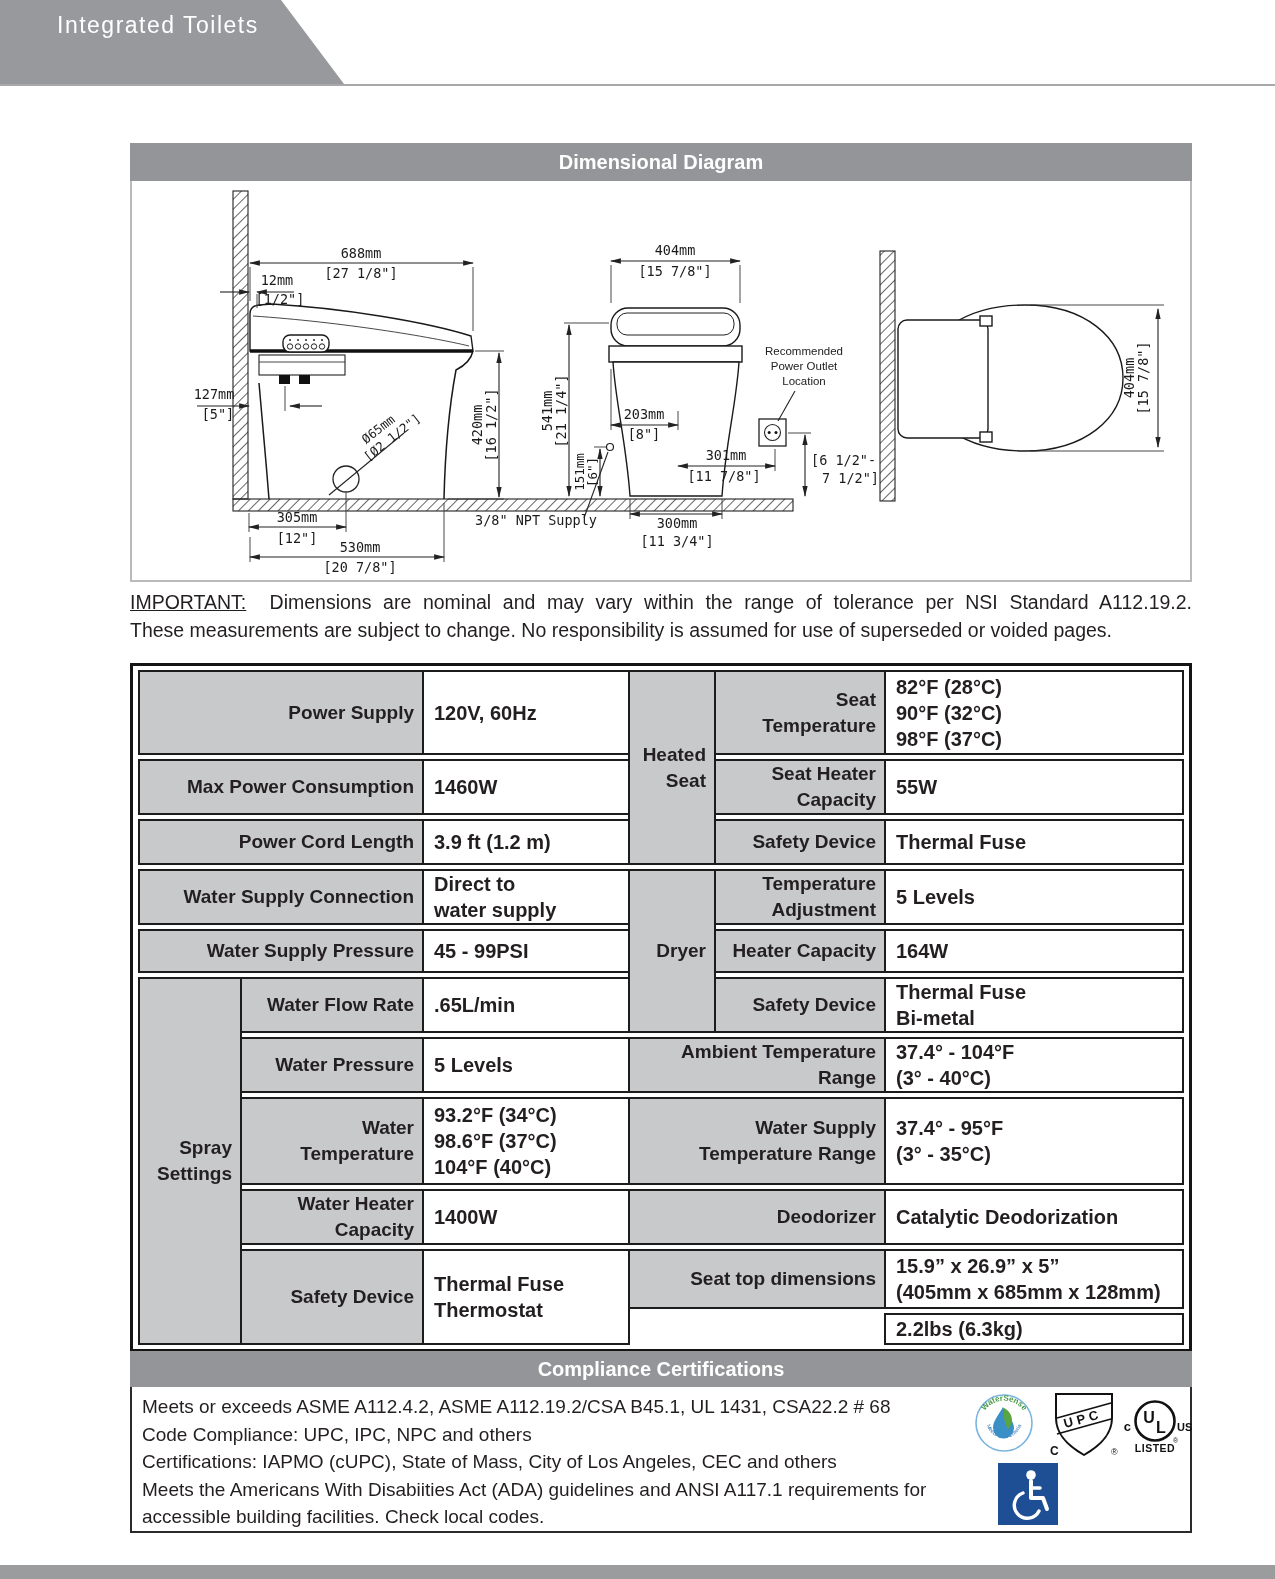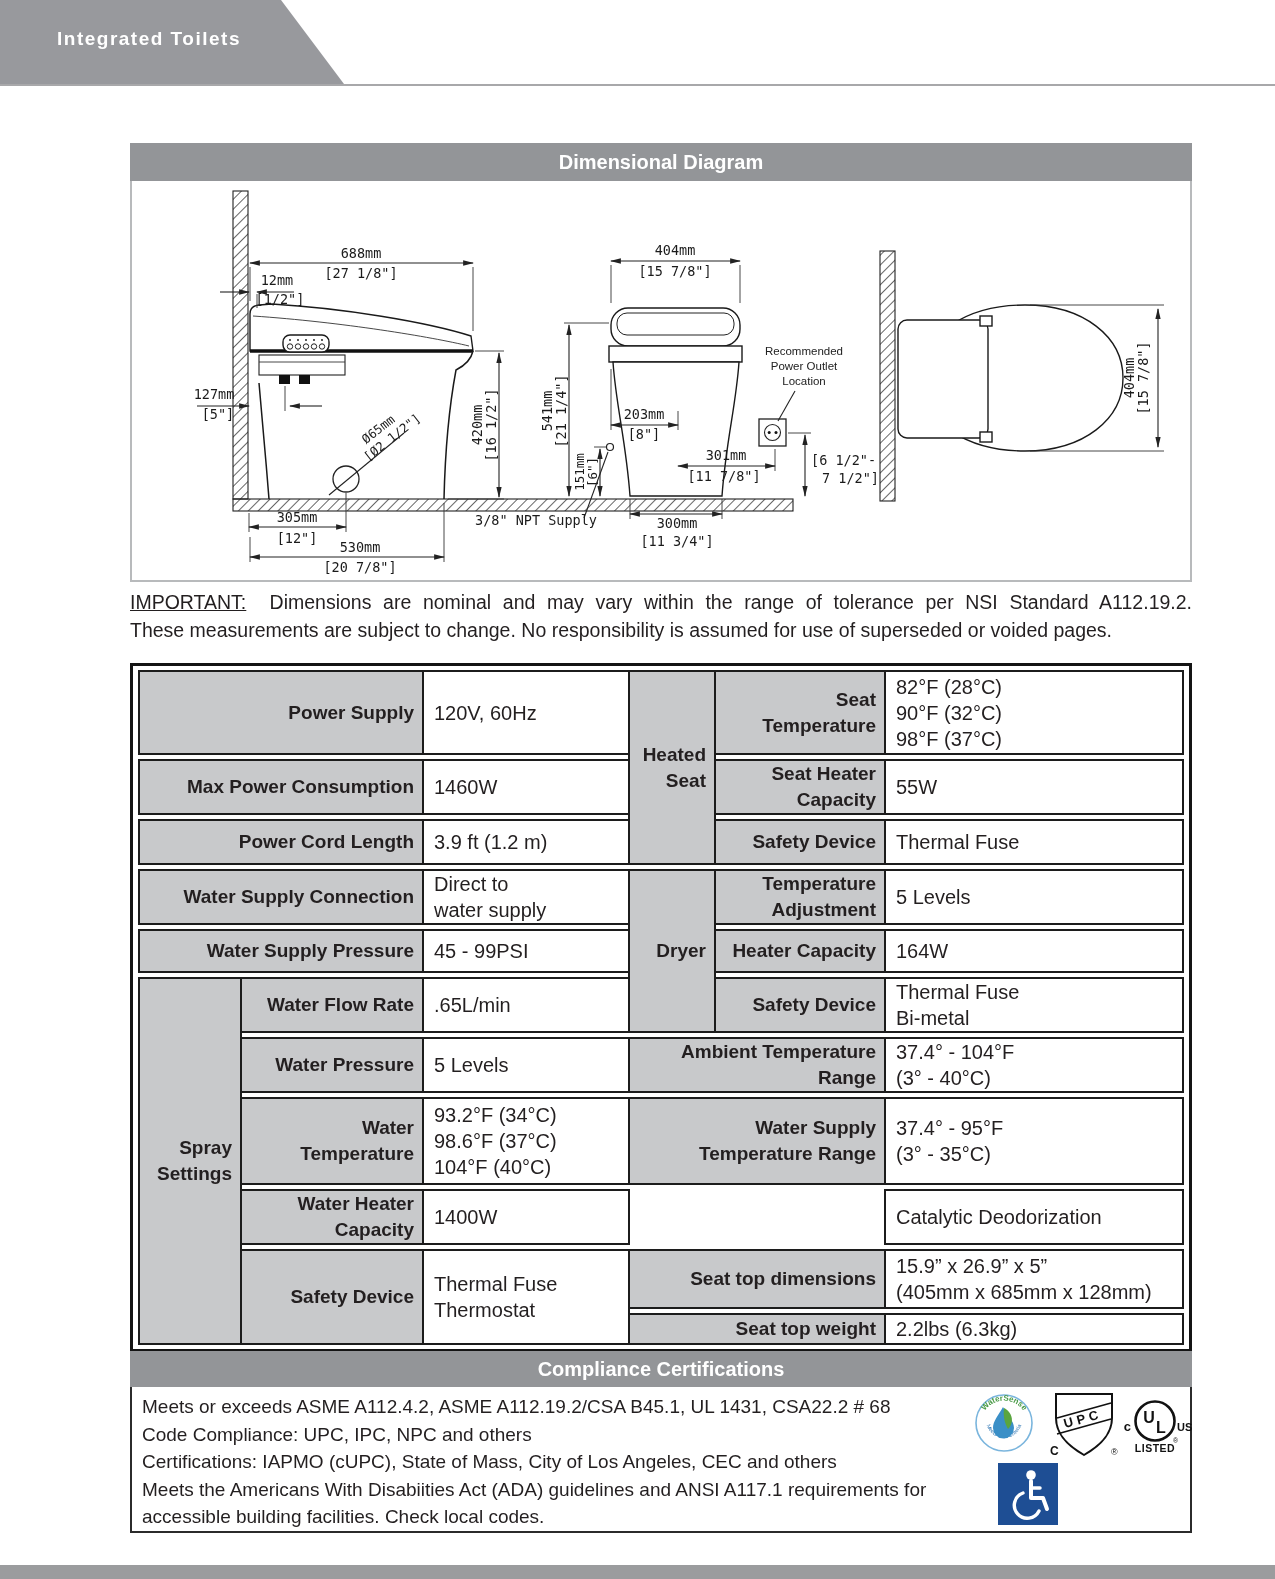--- a/index.html
+++ b/index.html
@@ -2,22 +2,22 @@
 <html><head>
 <meta charset="utf-8">
 <style>
   html,body{margin:0;padding:0;background:#fff;}
   .page{position:relative;width:1275px;height:1579px;background:#fff;overflow:hidden;
         font-family:"Liberation Sans",sans-serif;color:#231f20;}
 
   
   .hdr-trap{position:absolute;top:0;left:0;width:344px;height:84px;background:#98999d;
             clip-path:polygon(0 0,281px 0,344px 84px,0 84px);}
-  .hdr-title{position:absolute;top:28px;left:57px;color:#fff;font-size:19px;
-             font-weight:700;letter-spacing:1.5px;}
+  .hdr-title{position:absolute;top:12px;left:57px;color:#fff;font-size:23px;
+             font-weight:400;letter-spacing:1.5px;}
   .hdr-line{position:absolute;top:84px;left:0;width:1275px;height:2px;background:#a8a8aa;}
 
   
   .bar{background:#939598;color:#fff;font-weight:bold;font-size:20px;
        display:flex;align-items:center;justify-content:center;}
 
   
   .diag{position:absolute;top:143px;left:130px;width:1062px;}
   .diag .bar{height:38px;}
   .diag-body{border:2px solid #b8babc;border-top:none;background:#fff;}
@@ -36,21 +36,21 @@
 
   
   .spec{position:absolute;top:663px;left:130px;width:1062px;box-sizing:border-box;
         border:3px solid #141414;padding:4px 5px;display:flex;background:#fff;}
   .tbl{display:grid;row-gap:4px;}
   .tbl-left{grid-template-columns:104px 182px 206px;
             grid-template-rows:85px 56px 46px 56px 44px 56px 56px 88px 56px 96px;}
   .tbl-right{grid-template-columns:88px 170px 298px;margin-left:-2px;
              grid-template-rows:85px 56px 46px 56px 44px 56px 56px 88px 56px 60px 32px;}
   .c{box-sizing:border-box;border:2px solid #1c1c1c;display:flex;align-items:center;
-     white-space:pre-line;}
+     white-space:pre-line;font-weight:bold;}
   .lab{background:#c8c9cb;font-weight:bold;font-size:19px;line-height:1.35;
        justify-content:flex-end;text-align:right;padding:2px 8px 2px 4px;}
   .val{background:#fff;font-size:20px;line-height:1.3;justify-content:flex-start;
        text-align:left;padding:2px 4px 2px 10px;}
   .nml{margin-left:-2px;}
 
   
   .comp{position:absolute;top:1351px;left:130px;width:1062px;}
   .comp .bar{height:36px;}
   .comp-body{position:relative;box-sizing:border-box;border:2px solid #2b2b2b;border-top:none;
@@ -295,25 +295,25 @@
 Bi-metal</div>
 
       <div class="c lab" style="grid-area:7/1/8/3">Ambient Temperature
 Range</div>
       <div class="c val nml" style="grid-area:7/3/8/4">37.4° - 104°F
 (3° - 40°C)</div>
       <div class="c lab" style="grid-area:8/1/9/3">Water Supply
 Temperature Range</div>
       <div class="c val nml" style="grid-area:8/3/9/4">37.4° - 95°F
 (3° - 35°C)</div>
+      <div class="c lab" style="grid-area:9/1/10/3">Deodorizer</div>
       <div class="c val nml" style="grid-area:9/3/10/4">Catalytic Deodorization</div>
       <div class="c lab" style="grid-area:10/1/11/3">Seat top dimensions</div>
       <div class="c val nml" style="grid-area:10/3/11/4">15.9” x 26.9” x 5”
 (405mm x 685mm x 128mm)</div>
-      <div class="c lab" style="grid-area:11/1/12/3">Seat top weight</div>
       <div class="c val nml" style="grid-area:11/3/12/4">2.2lbs (6.3kg)</div>
     </div>
   </div>
 
   <div class="comp">
     <div class="bar">Compliance Certifications</div>
     <div class="comp-body">
       <p>Meets or exceeds ASME A112.4.2, ASME A112.19.2/CSA B45.1, UL 1431, CSA22.2 # 68</p>
       <p>Code Compliance: UPC, IPC, NPC and others</p>
       <p>Certifications: IAPMO (cUPC), State of Mass, City of Los Angeles, CEC and others</p>

